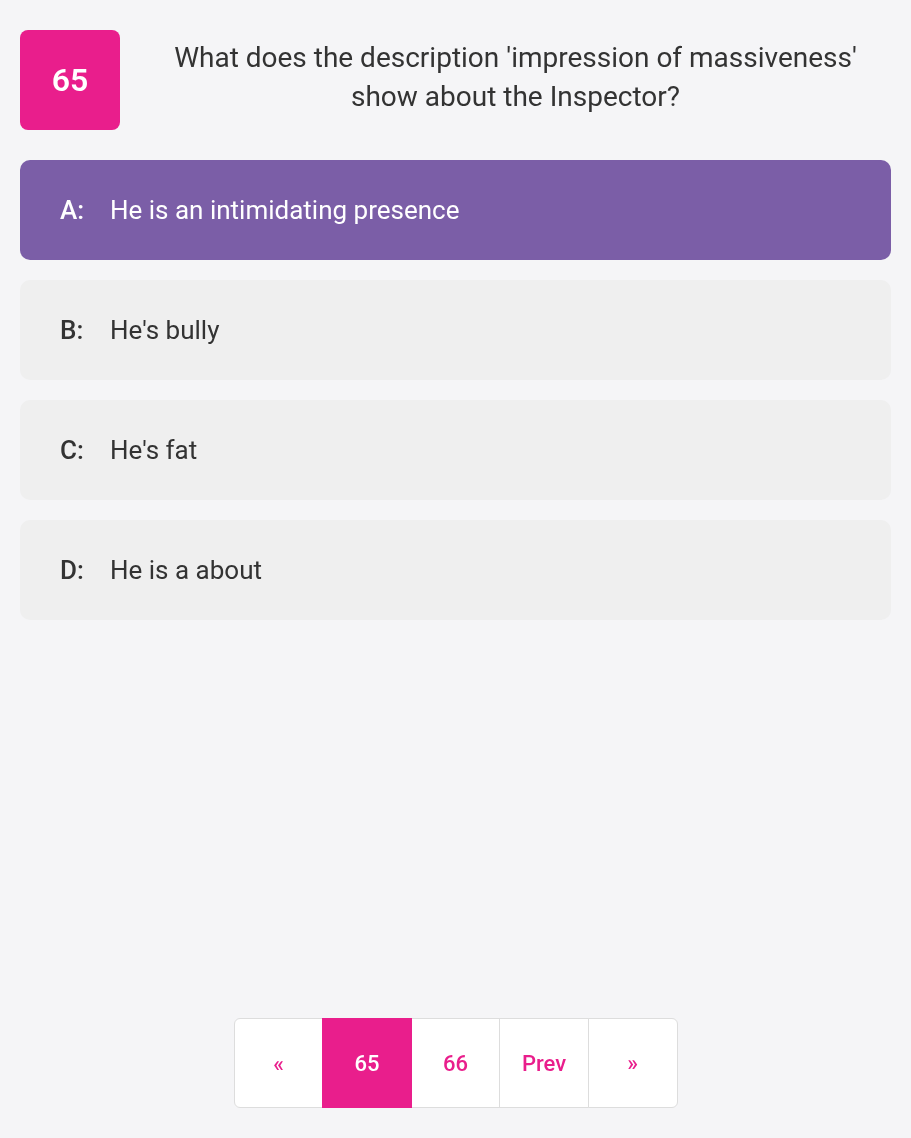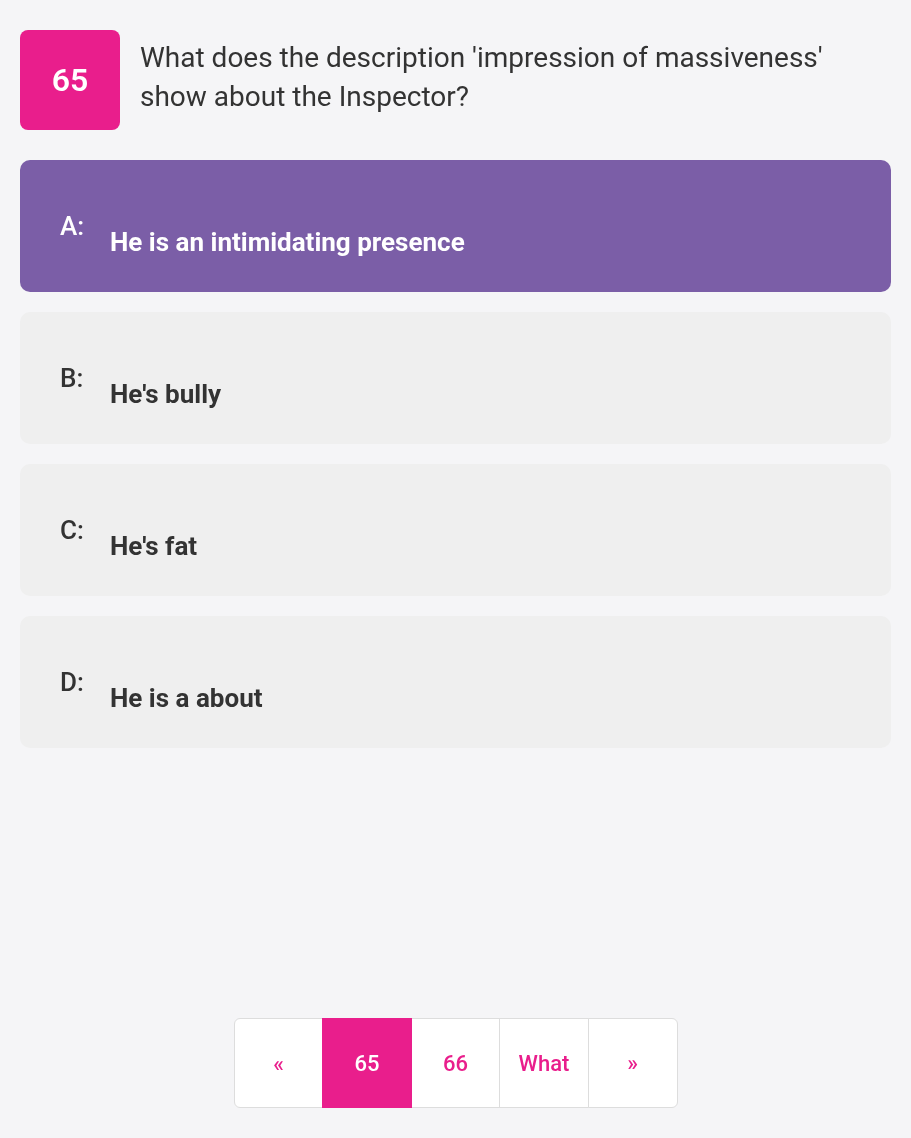--- a/index.html
+++ b/index.html
@@ -37,20 +37,21 @@
       justify-content: center;
       border-radius: 8px;
       flex-shrink: 0;
     }
 
     .question-text {
       font-size: 28px;
       color: #333;
       line-height: 1.4;
       padding-top: 8px;
+      text-align: center;
     }
 
     .answer-option {
       background: #efefef;
       border-radius: 10px;
       padding: 35px 40px;
       margin-bottom: 20px;
       font-size: 26px;
       color: #333;
       cursor: pointer;
@@ -63,22 +64,21 @@
       background: #7b5ea7;
       color: white;
     }
 
     .answer-option .option-letter {
       font-weight: 500;
       min-width: 30px;
     }
 
     .answer-option .option-text {
-      font-weight: 700;
-      margin-top: 32px;
+      font-weight: 400;
     }
 
     .pagination {
       display: flex;
       justify-content: center;
       margin-top: auto;
       padding-top: 40px;
       gap: 0;
     }
 
@@ -145,18 +145,18 @@
   <div class="pagination-item">
     <span>«</span>
   </div>
   <div class="pagination-item active">
     <span>65</span>
   </div>
   <div class="pagination-item">
     <span>66</span>
   </div>
   <div class="pagination-item">
-    <span>What</span>
+    <span>Prev</span>
   </div>
   <div class="pagination-item">
     <span>»</span>
   </div>
 </div>
 
 </body></html>

